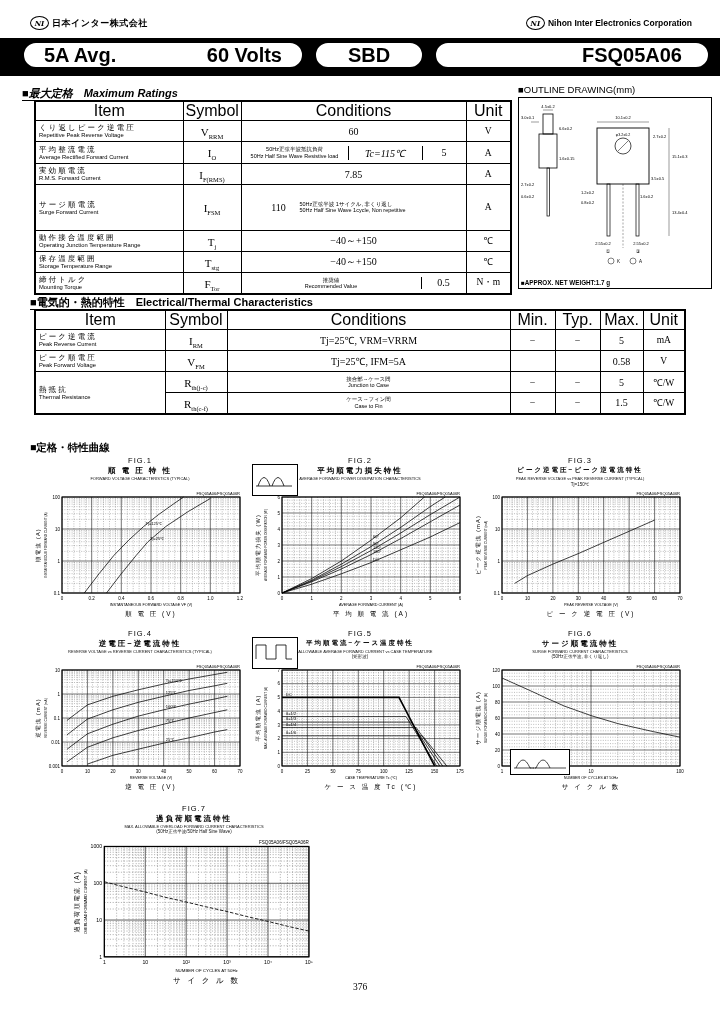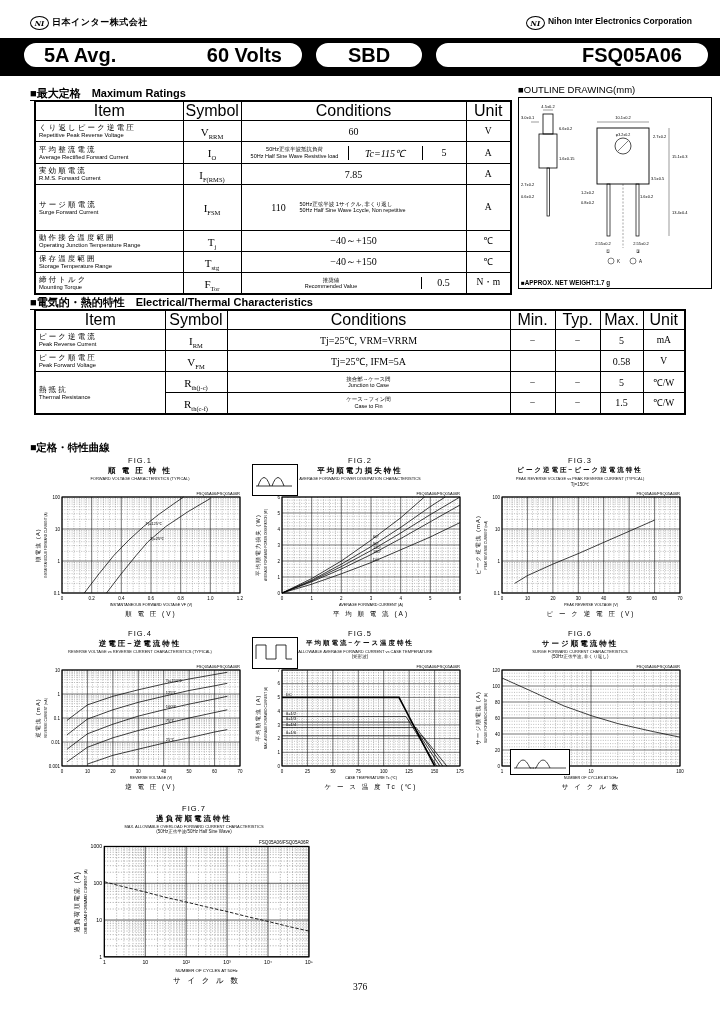--- a/index.html
+++ b/index.html
@@ -1,20 +1,20 @@
 <!DOCTYPE html>
 <html><head>
 <meta charset="utf-8">
 <style>
   html,body{margin:0;padding:0;background:#e8e8e8;}
   .page{position:relative;width:720px;height:1012px;background:#fff;color:#000;
         font-family:"Liberation Sans",sans-serif;overflow:hidden;margin:0 auto;}
   
   .logos{position:absolute;top:16px;left:30px;width:662px;display:flex;justify-content:space-between;align-items:center;}
-  .logo{display:flex;align-items:flex-start;gap:3px;}
+  .logo{display:flex;align-items:center;gap:3px;}
   .logo-mark{width:17px;height:12px;border:1.6px solid #000;border-radius:50%;
              font:italic bold 7px "DejaVu Serif",serif;display:flex;align-items:center;justify-content:center;}
   .logo-jp-text{font-size:9px;font-weight:bold;letter-spacing:.5px;}
   .logo-en-text{font-size:8.5px;font-weight:bold;}
   
   .band{position:absolute;top:38px;left:0;width:720px;height:38px;background:#000;}
   .pill{position:absolute;top:3px;height:28px;background:#fff;border:2px solid #000;border-radius:17px;
         display:flex;align-items:center;font-size:20px;font-weight:bold;box-sizing:border-box;}
   .pill-ratings{left:22px;width:282px;padding:0 20px;justify-content:space-between;align-items:flex-end;}
   .pill-type{left:314px;width:110px;justify-content:center;}
@@ -81,21 +81,21 @@
       <span>60 Volts</span>
     </div>
     <div class="pill pill-type">
       <span>SBD</span>
     </div>
     <div class="pill pill-part">
       <span>FSQ05A06</span>
     </div>
   </div>
 
-  <div class="sec" style="left:30px;top:86px;">
+  <div class="sec" style="left:22px;top:86px;font-style:italic;">
     <u><span>■最大定格</span>　<span>Maximum  Ratings</span></u>
   </div>
   <table class="tbl" style="position:absolute;left:34px;top:100px;width:476px;">
     <colgroup>
         <col style="width:148px">
         <col style="width:58px">
         <col style="width:225px">
         <col style="width:45px">
       </colgroup>
     <tbody>

